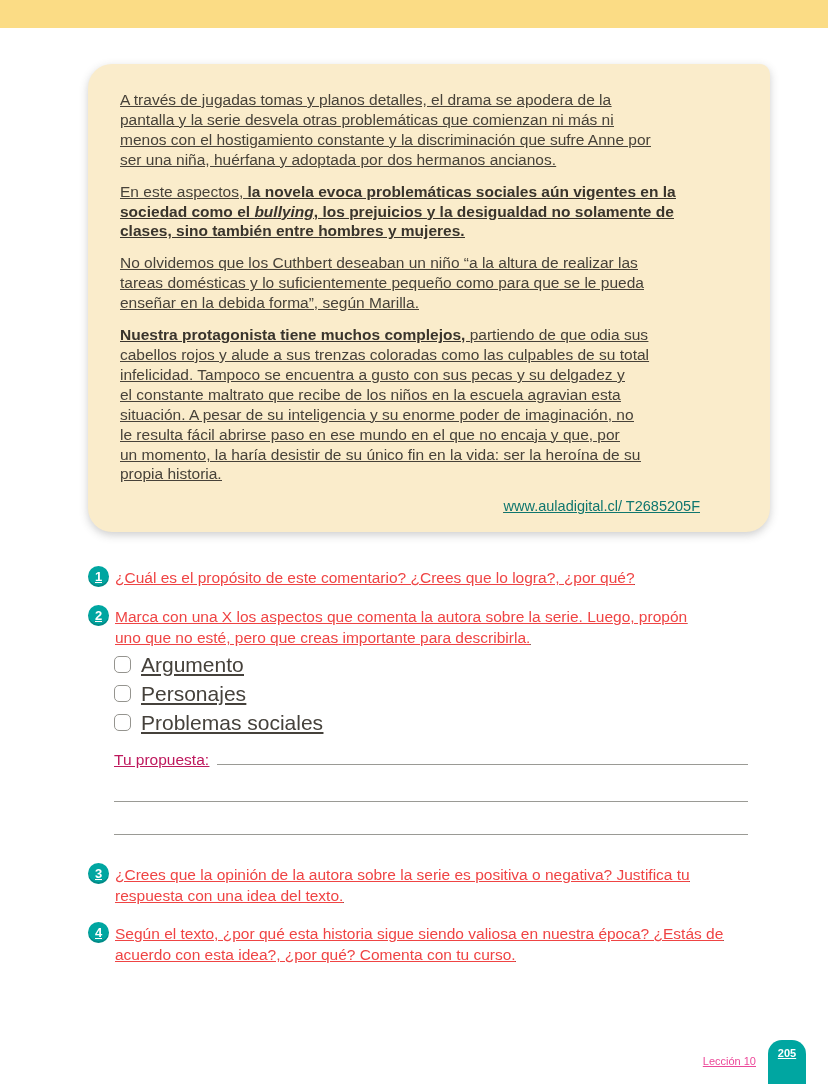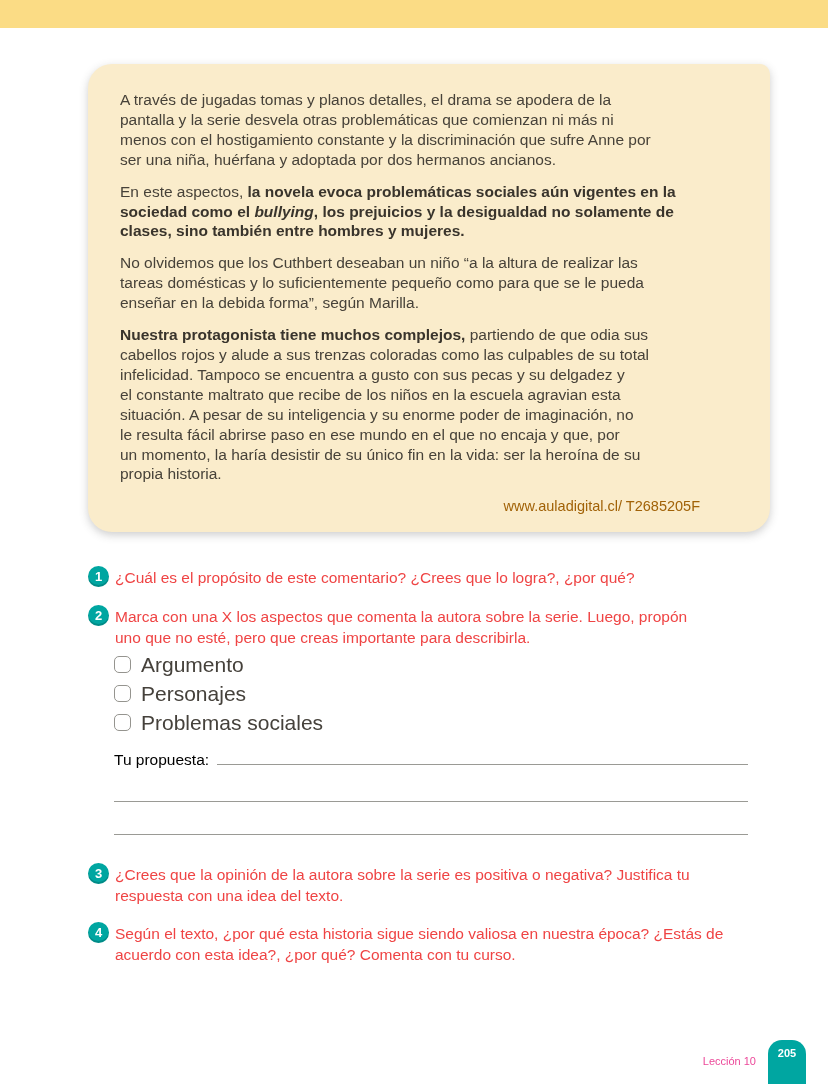--- a/index.html
+++ b/index.html
@@ -1,15 +1,15 @@
 <!DOCTYPE html>
 <html><head>
 <meta charset="utf-8">
 <style>
-  * { margin: 0; padding: 0; box-sizing: border-box; }
+  * { margin: 0; padding: 0; box-sizing: border-box; text-decoration: underline; }
   html, body { width: 828px; }
   body {
     width: 828px; height: 1084px;
     background: #ffffff;
     font-family: "Liberation Sans", "DejaVu Sans", sans-serif;
     color: #45413b;
     position: relative;
     overflow: hidden;
   }
   .top-bar {
@@ -30,21 +30,21 @@
     line-height: 19.9px;
     color: #474239;
     white-space: pre-line;
     margin-bottom: 12px;
   }
   .box-para .b { font-weight: 700; color: #39342c; }
   .box-para .i { font-style: italic; }
   .source-url {
     text-align: right;
     font-size: 14.5px;
-    color: #a16207;
+    color: #0f766e;
     margin-top: 14px;
   }
   .questions {
     margin: 34px 80px 0 88px;
   }
   .question {
     display: flex;
     align-items: flex-start;
     gap: 6px;
     margin-bottom: 17px;
@@ -89,21 +89,21 @@
     font-size: 21px;
     color: #45413b;
   }
   .proposal-row {
     display: flex;
     align-items: baseline;
     margin-top: 20px;
   }
   .proposal-label {
     font-size: 15.5px;
-    color: #000000;
+    color: #be185d;
     white-space: nowrap;
     margin-right: 8px;
   }
   .write-line {
     flex: 1 1 auto;
     border-bottom: 1px solid #9a9a95;
     height: 14px;
   }
   .answer-line {
     border-bottom: 1px solid #9a9a95;

